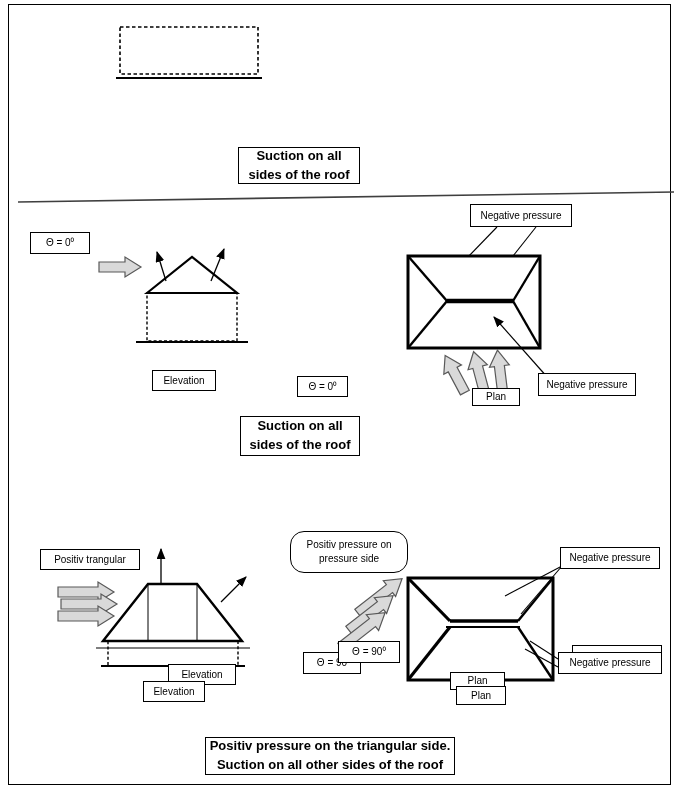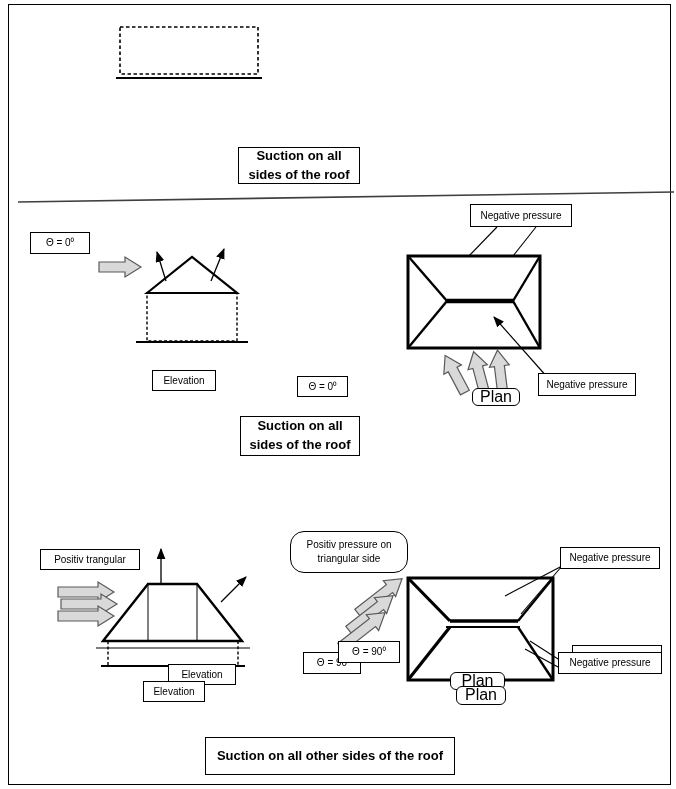--- a/index.html
+++ b/index.html
@@ -37,21 +37,21 @@
     align-items: center;
     justify-content: center;
     text-align: center;
     font-size: 10px;
     line-height: 1.4;
     z-index: 2;
     white-space: nowrap;
     overflow: hidden;
   }
   .label-box.bold { font-weight: bold; font-size: 13px; line-height: 1.45; }
-  .label-box.small { font-size: 16px; border-radius: 6px; }
+  .label-box.small { font-size: 10px; }
   .z3 { z-index: 3; }
   .z4 { z-index: 4; }
 </style>
 </head>
 <body>
 
 <div class="page">
   <div class="page-border"></div>
 
   <svg class="art" width="676" height="789" viewBox="0 0 676 789">
@@ -177,21 +177,21 @@
     <span>Suction on all</span>
     <span>sides of the roof</span>
   </div>
 
   <div class="label-box" style="left:40px; top:549px; width:100px; height:21px;">
     <span>Positiv trangular</span>
   </div>
 
   <div class="label-box" style="left:290px; top:531px; width:118px; height:42px;border-radius:14px;">
     <span>Positiv pressure on</span>
-    <span>triangular side</span>
+    <span>pressure side</span>
   </div>
 
   <div class="label-box" style="left:560px; top:547px; width:100px; height:22px;">
     <span>Negative pressure</span>
   </div>
 
   <div class="label-box z3" style="left:303px; top:652px; width:58px; height:22px;">
     <span>Θ = 90</span>
   </div>
 
@@ -215,15 +215,16 @@
     <span>Plan</span>
   </div>
 
   <div class="label-box z3" style="left:572px; top:645px; width:90px; height:19px;"></div>
 
   <div class="label-box z4" style="left:558px; top:652px; width:104px; height:22px;">
     <span>Negative pressure</span>
   </div>
 
   <div class="label-box bold" style="left:205px; top:737px; width:250px; height:38px;">
+    <span>Positiv pressure on the triangular side.</span>
     <span>Suction on all other sides of the roof</span>
   </div>
 </div>
 
 </body></html>

